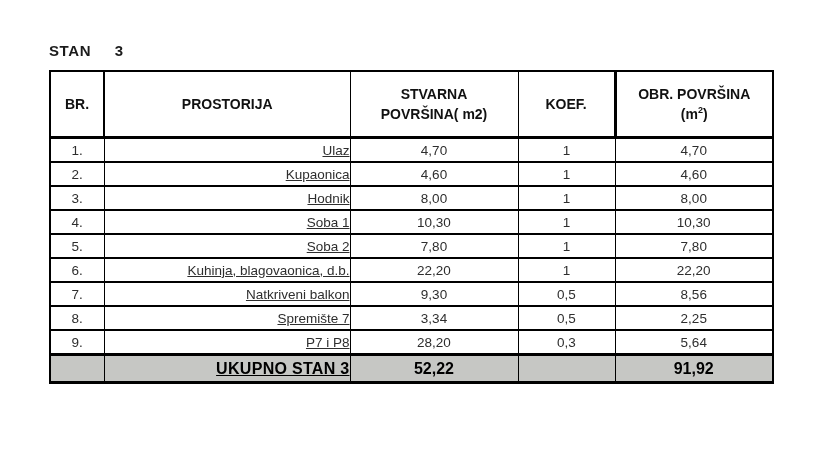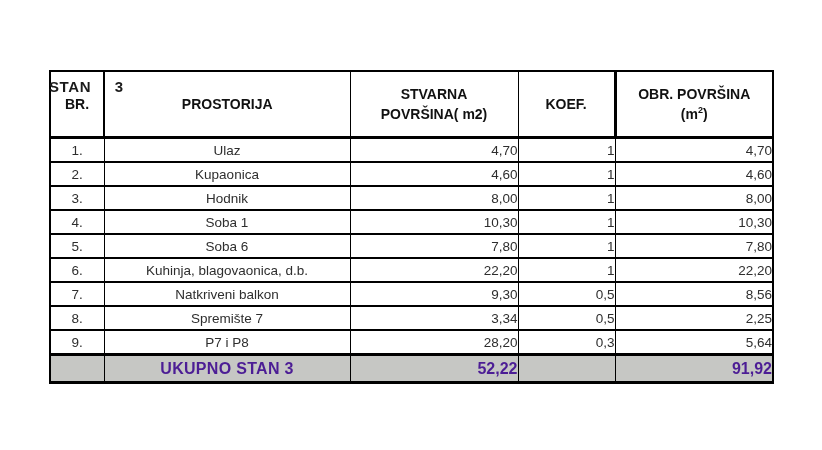--- a/index.html
+++ b/index.html
@@ -19,21 +19,20 @@
     position: absolute;
     left: 49px;
     top: 42px;
     font-size: 15px;
     font-weight: bold;
     color: #1b1b1b;
     letter-spacing: 0.6px;
     word-spacing: 7px;
     white-space: pre;
     z-index: 2;
-    margin-top: 36px;
   }
   
   .watermark {
     position: absolute;
     left: 255px;
     top: 160px;
     width: 330px;
     height: 132px;
     z-index: 0;
     pointer-events: none;
@@ -76,33 +75,33 @@
     border-top-width: 2px;
     border-bottom-width: 2px;
   }
   .col-br      { width: 54px; }
   .col-pros    { width: 246px; }
   .col-stvarna { width: 168px; }
   .col-koef    { width: 97px; }
   .col-obr     { width: 158px; }
   .cell-br   { text-align: center; border-right-width: 2px; }
   th.h-br    { border-right-width: 2px; border-radius: 8px; }
-  .cell-prostorija { text-align: center; padding-left: 5px; }
-  .cell-stvarna, .cell-koef, .cell-obr { text-align: right; padding-right: 5px; }
+  .cell-prostorija { text-align: right; padding-left: 5px; text-decoration: underline; }
+  .cell-stvarna, .cell-koef, .cell-obr { text-align: center; padding-right: 5px; }
   .cell-obr, th.h-obr { border-left-width: 3px; }
   th.h-obr sup {
     font-size: 9px;
     line-height: 0;
   }
   tr.total-row td {
     background: #c6c7c4;
     height: 25px;
     font-size: 16px;
     font-weight: bold;
-    color: #4c1d95;
+    color: #000000;
     border-top-width: 3px;
   }
   tr.total-row td.cell-prostorija { letter-spacing: 0.3px; }
 </style>
 </head>
 <body>
 
 <div class="canvas">
 
 
@@ -157,21 +156,21 @@
           </tr>
           <tr>
             <td class="cell-br">4.</td>
             <td class="cell-prostorija">Soba 1</td>
             <td class="cell-stvarna">10,30</td>
             <td class="cell-koef">1</td>
             <td class="cell-obr">10,30</td>
           </tr>
           <tr>
             <td class="cell-br">5.</td>
-            <td class="cell-prostorija">Soba 6</td>
+            <td class="cell-prostorija">Soba 2</td>
             <td class="cell-stvarna">7,80</td>
             <td class="cell-koef">1</td>
             <td class="cell-obr">7,80</td>
           </tr>
           <tr>
             <td class="cell-br">6.</td>
             <td class="cell-prostorija">Kuhinja, blagovaonica, d.b.</td>
             <td class="cell-stvarna">22,20</td>
             <td class="cell-koef">1</td>
             <td class="cell-obr">22,20</td>

